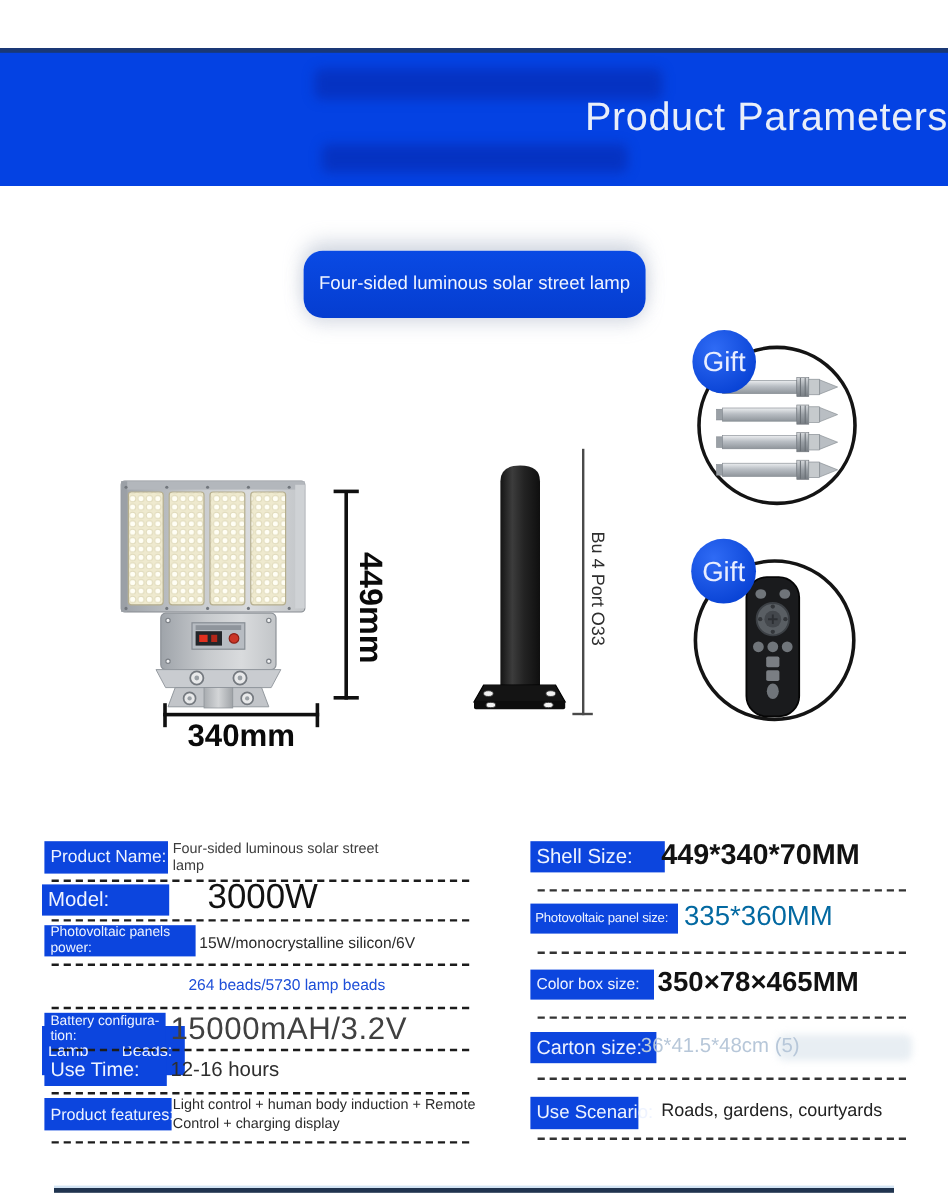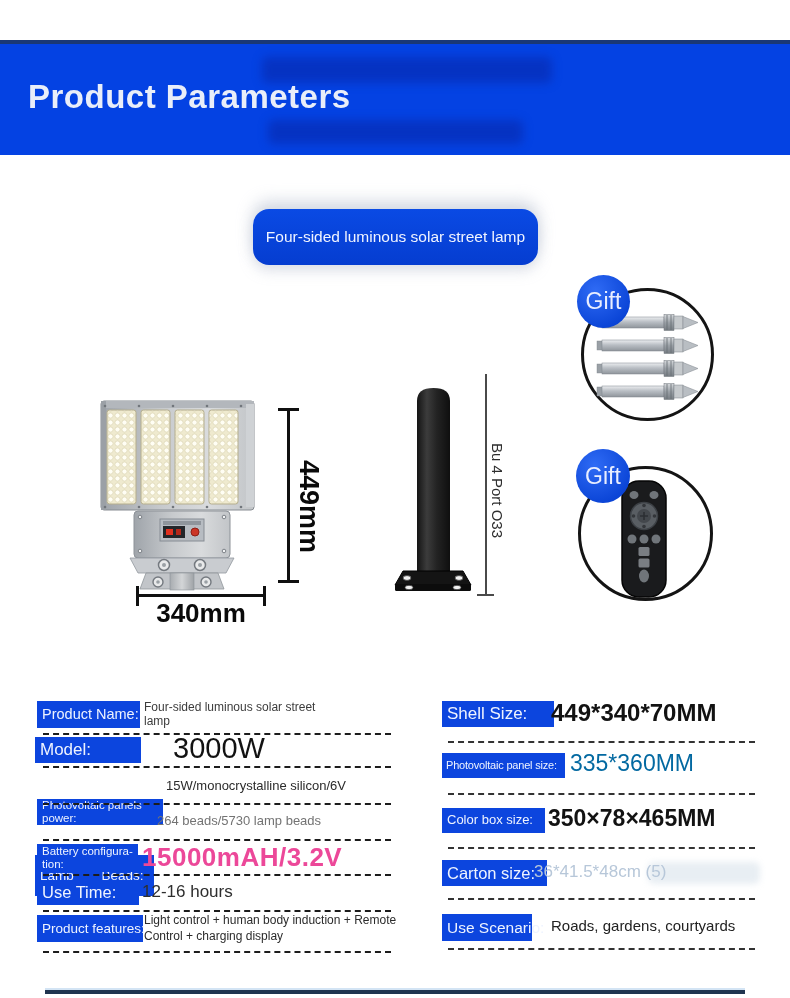--- a/index.html
+++ b/index.html
@@ -2,22 +2,22 @@
 <html><head>
 <meta charset="utf-8">
 <style>
   html,body{margin:0;padding:0;background:#ffffff;}
   #page{position:relative;width:790px;height:998px;background:#ffffff;overflow:hidden;
         font-family:"Liberation Sans","DejaVu Sans",sans-serif;}
 
   
   .header-band{position:absolute;left:0;top:40px;width:790px;height:115px;
                background:#0442e3;border-top:4px solid #1a3876;box-sizing:border-box;}
-  .header-title{position:absolute;left:0;top:78px;width:790px;text-align:left;
-                text-indent:28px;font-size:33px;font-weight:700;letter-spacing:.5px;color:#e9eef9;}
+  .header-title{position:absolute;left:0;top:78px;width:790px;text-align:right;
+                text-indent:28px;font-size:33px;font-weight:400;letter-spacing:.5px;color:#e9eef9;}
   .wm{position:absolute;background:rgba(8,38,168,.55);filter:blur(5px);border-radius:6px;}
 
   
   .hero-badge{position:absolute;left:253px;top:209px;width:285px;height:56px;border-radius:16px;
               background:linear-gradient(#0a4ae4,#053dd0);display:flex;align-items:center;justify-content:center;
               color:#f0f4ff;font-size:15.5px;
               box-shadow:0 -8px 16px rgba(165,175,195,.45),0 6px 14px rgba(165,175,195,.35);}
 
   
   .dim{position:absolute;background:#101010;}
@@ -211,30 +211,30 @@
   </div>
 
   <div class="lbl" style="left:37px;top:701px;width:103px;height:27px;font-size:14.5px;white-space:nowrap;">Product Name:</div>
   <div class="val" style="left:144px;top:700px;width:185px;font-size:12px;line-height:1.18;color:#3c3c3c;">Four-sided luminous solar street lamp</div>
   <div class="dash" style="left:43px;top:733px;width:348px;"></div>
 
   <div class="lbl" style="left:35px;top:737px;width:106px;height:26px;font-size:17px;white-space:nowrap;">Model:</div>
   <div class="val" style="left:153px;top:732px;font-size:29px;font-weight:500;color:#121212;margin-left:20px;">3000W</div>
   <div class="dash" style="left:43px;top:766px;width:348px;"></div>
 
-  <div class="lbl" style="left:37px;top:771px;width:126px;height:26px;font-size:11.5px;margin-top:28px;">Photovoltaic panels power:</div>
+  <div class="lbl" style="left:37px;top:771px;width:126px;height:26px;font-size:11.5px;">Photovoltaic panels power:</div>
   <div class="val" style="left:166px;top:778px;font-size:13px;color:#2b2b2b;white-space:nowrap;">15W/monocrystalline silicon/6V</div>
   <div class="dash" style="left:43px;top:803px;width:348px;"></div>
 
   <div class="lbl" style="left:35px;top:855px;width:119px;height:41px;font-size:13.5px;word-spacing:24px;white-space:nowrap;">Lamp Beads:</div>
-  <div class="val" style="left:157px;top:813px;font-size:13px;color:#737373;white-space:nowrap;">264 beads/5730 lamp beads</div>
+  <div class="val" style="left:157px;top:813px;font-size:13px;color:#1d4ed8;white-space:nowrap;">264 beads/5730 lamp beads</div>
   <div class="dash" style="left:43px;top:839px;width:348px;"></div>
 
   <div class="lbl" style="left:37px;top:844px;width:101px;height:28px;font-size:11.5px;">Battery configura-tion:</div>
-  <div class="val" style="left:142px;top:842px;font-size:26px;font-weight:700;letter-spacing:.5px;color:#ec4899;white-space:nowrap;">15000mAH/3.2V</div>
+  <div class="val" style="left:142px;top:842px;font-size:26px;font-weight:400;letter-spacing:.5px;color:#404040;white-space:nowrap;">15000mAH/3.2V</div>
   <div class="dash" style="left:43px;top:874px;width:348px;"></div>
 
   <div class="lbl" style="left:37px;top:880px;width:102px;height:25px;font-size:16.5px;white-space:nowrap;text-align:center;">Use Time:</div>
   <div class="val" style="left:142px;top:882px;font-size:17px;color:#2e2e2e;white-space:nowrap;">12-16 hours</div>
   <div class="dash" style="left:43px;top:910px;width:348px;"></div>
 
   <div class="lbl" style="left:37px;top:915px;width:106px;height:27px;font-size:13.5px;white-space:nowrap;">Product features:</div>
   <div class="val" style="left:144px;top:913px;width:272px;font-size:12px;line-height:1.3;color:#2b2b2b;">Light control + human body induction + Remote Control + charging display</div>
   <div class="dash" style="left:43px;top:951px;width:348px;"></div>
 

